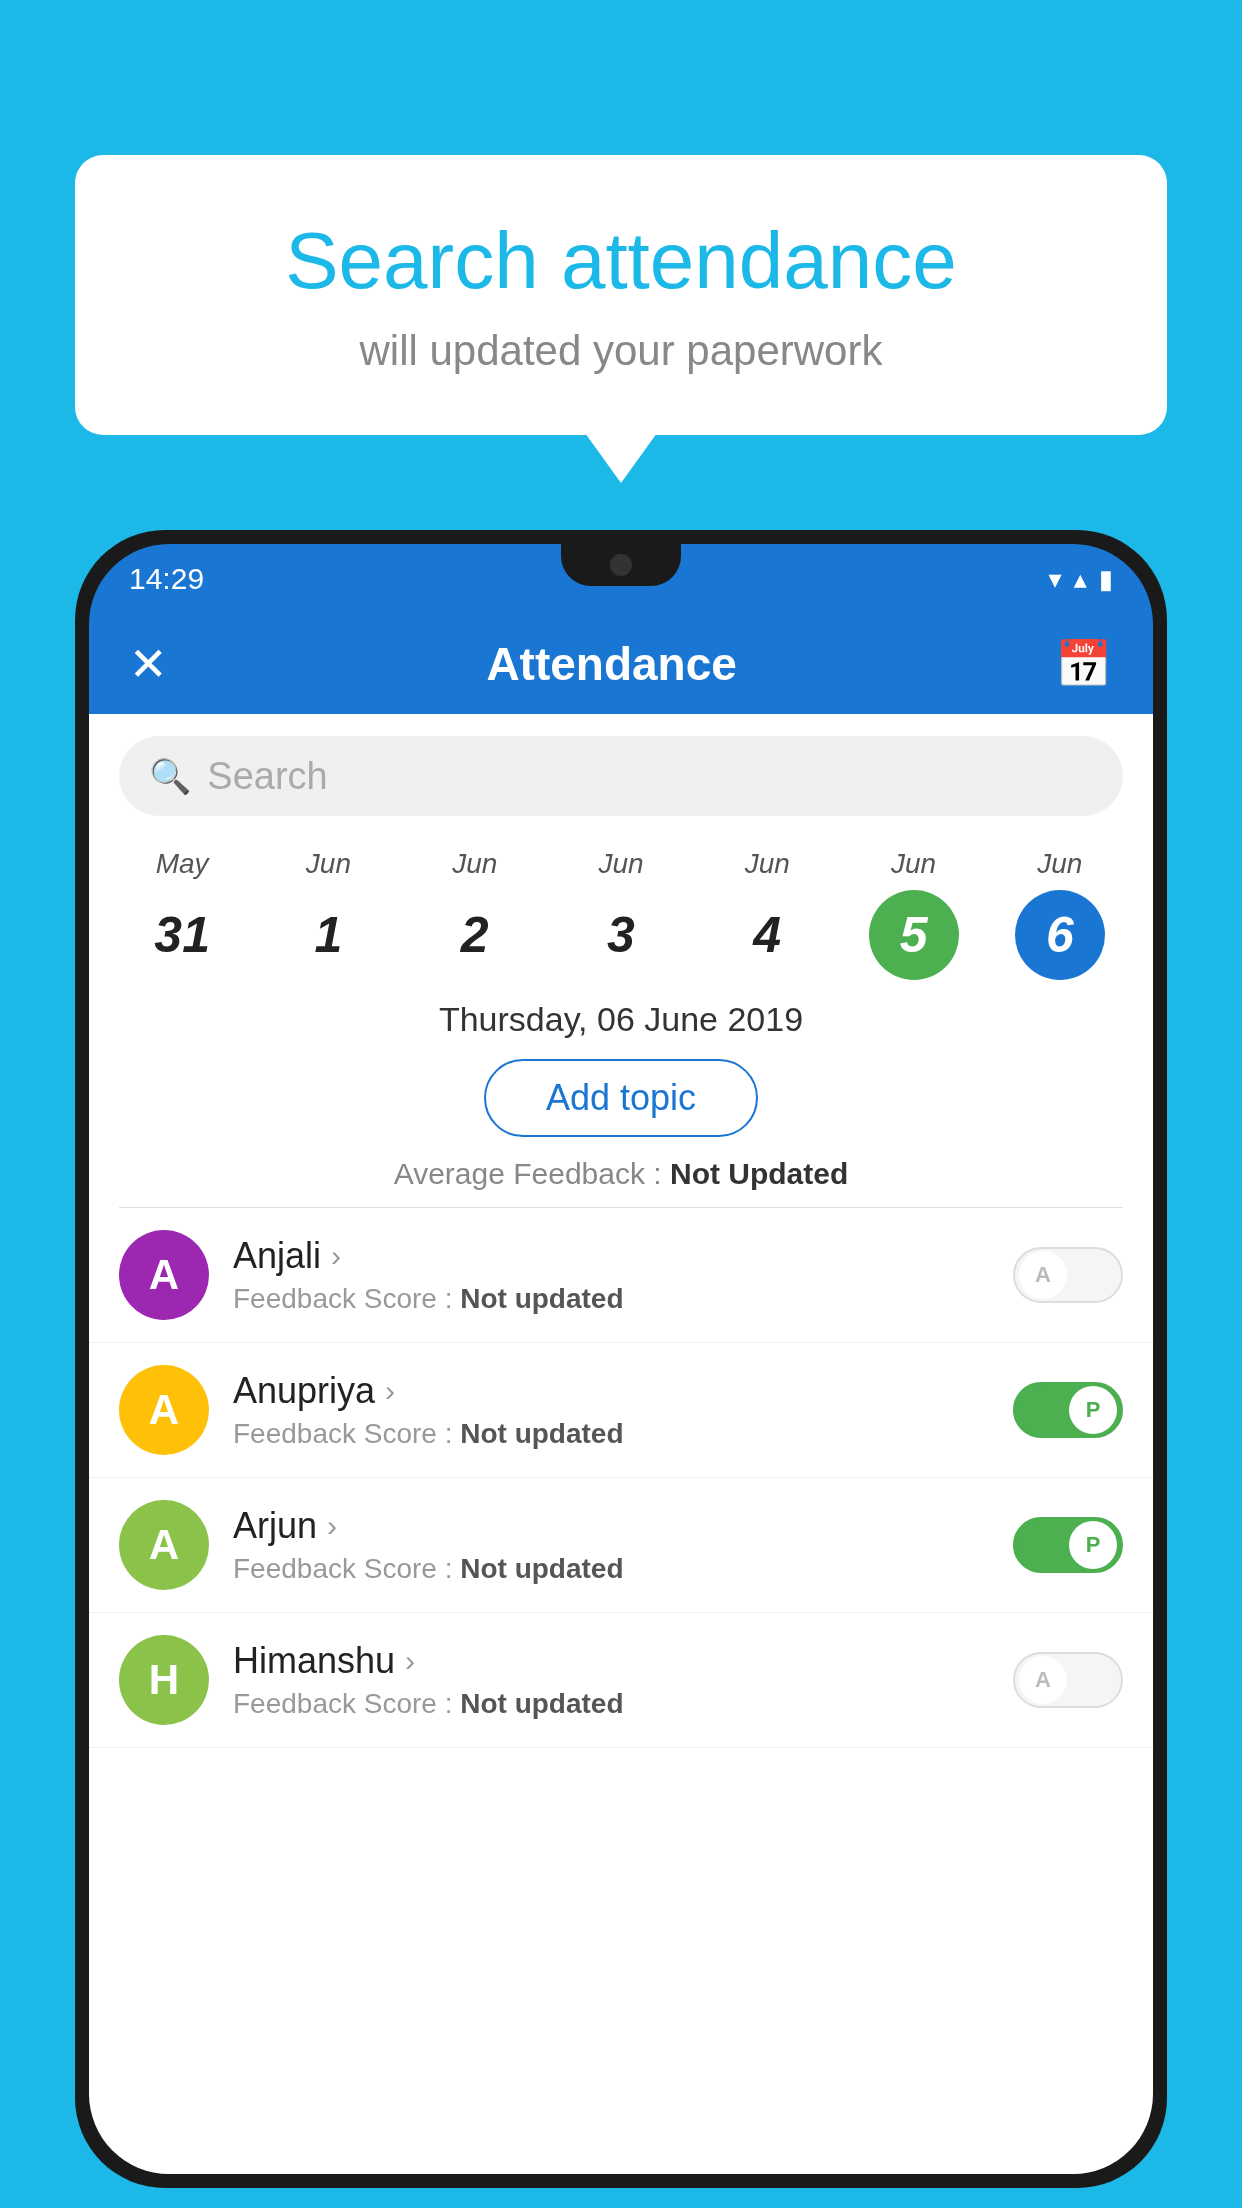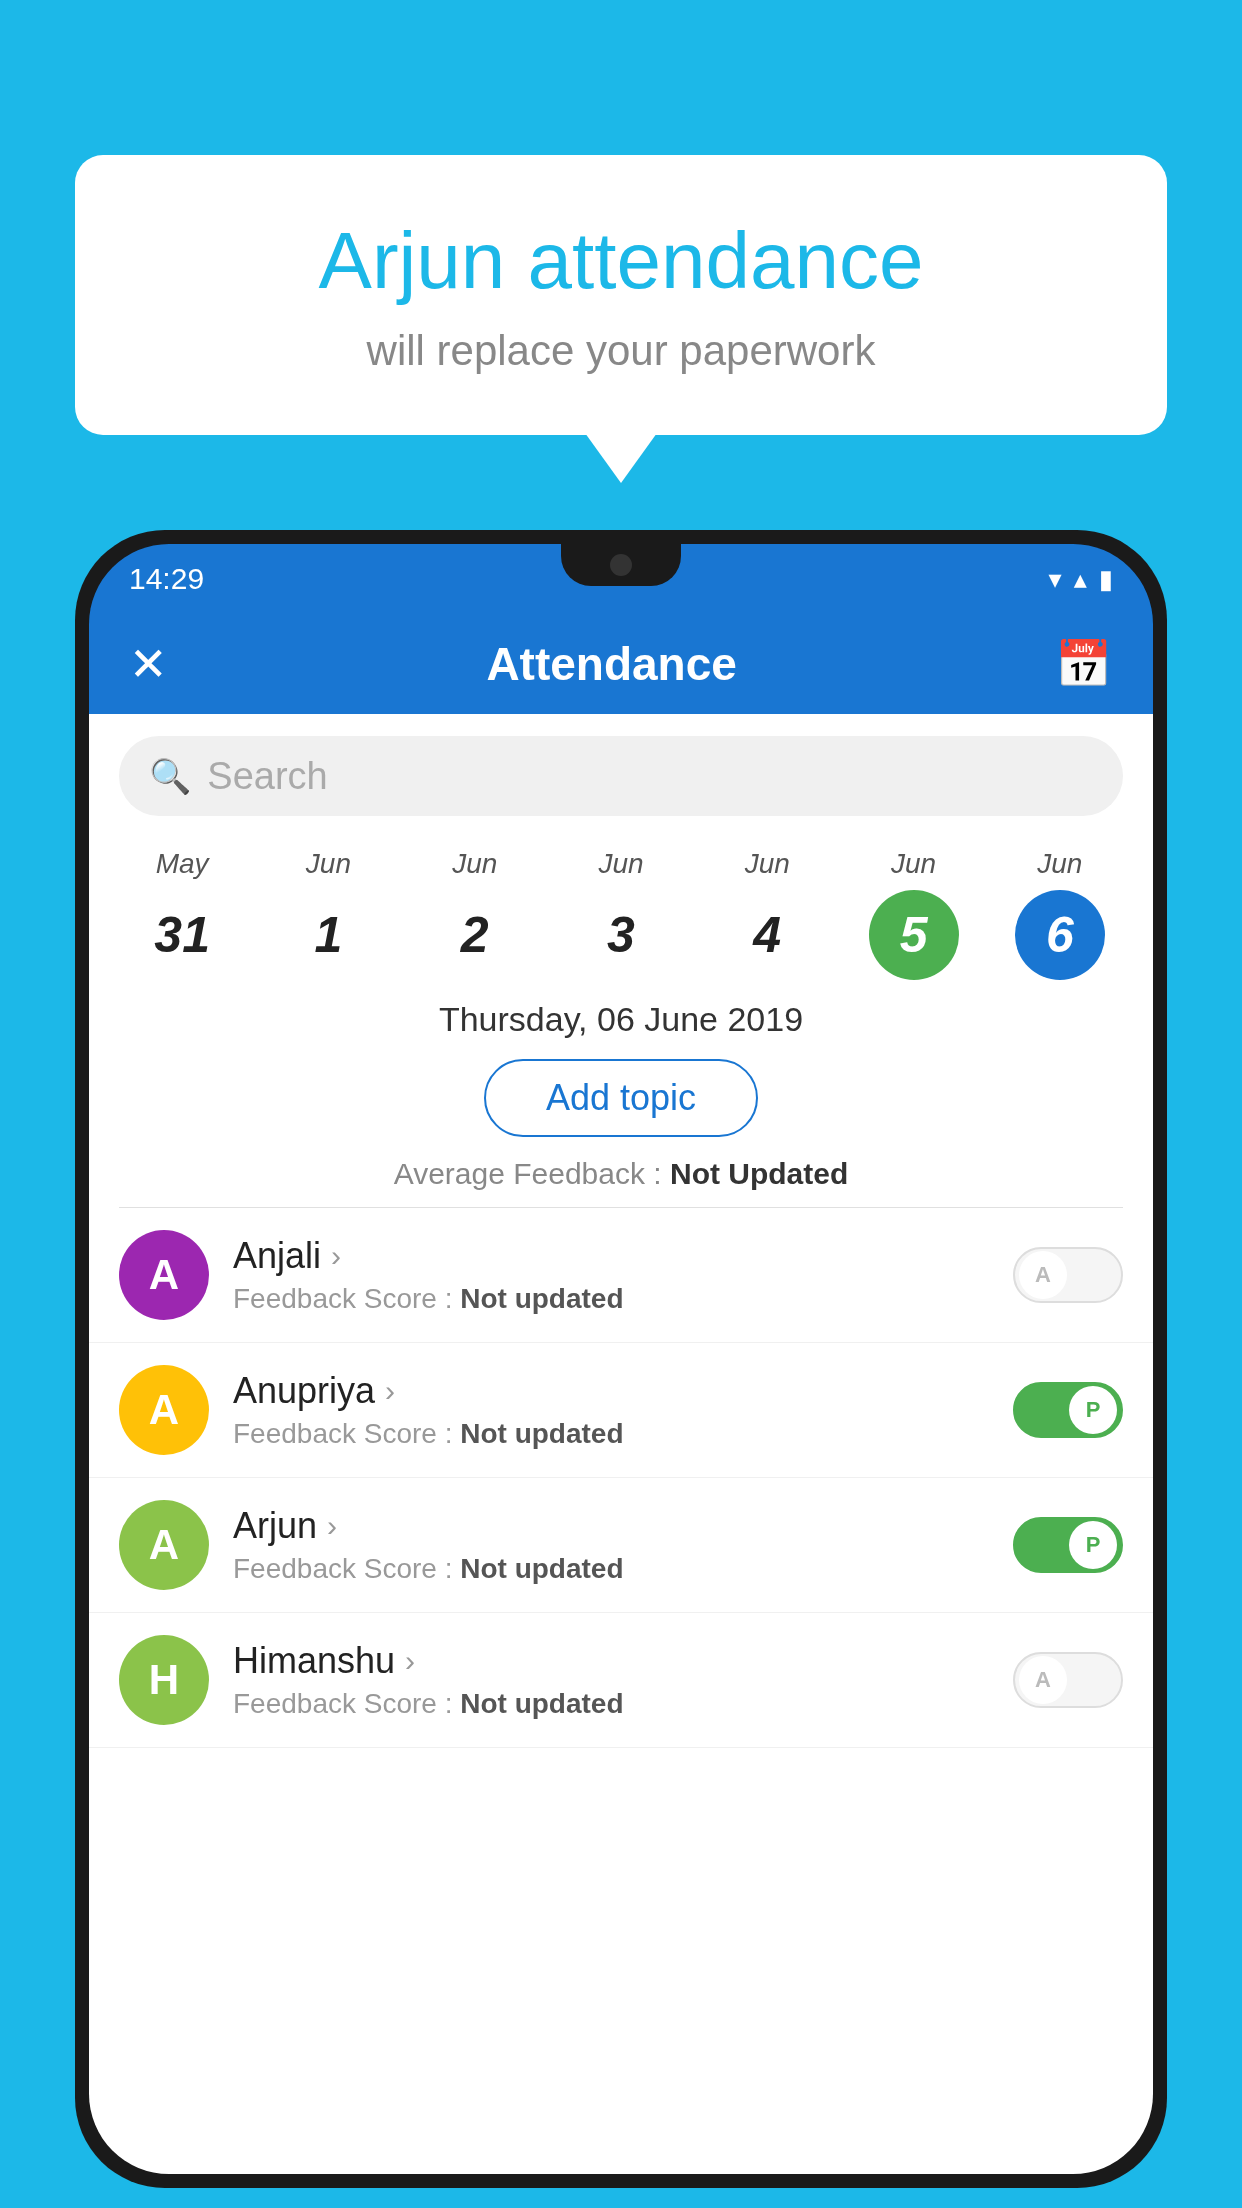--- a/index.html
+++ b/index.html
@@ -367,22 +367,22 @@
       color: #4caf50;
     }
   </style>
 </head>
 <body>
 
 <div style="position:absolute;inset:0;background:#1cb8e8;"></div>
 
 <div class="speech-bubble-container">
   <div class="speech-bubble">
-    <div class="title">Arjun attendance</div>
-    <div class="subtitle">will replace your paperwork</div>
+    <div class="title">Search attendance</div>
+    <div class="subtitle">will updated your paperwork</div>
   </div>
 </div>
 
 <div class="phone-frame">
   <div class="phone-inner">
 
     <div class="status-bar">
       <div class="notch">
         <div class="notch-camera"></div>
       </div>

